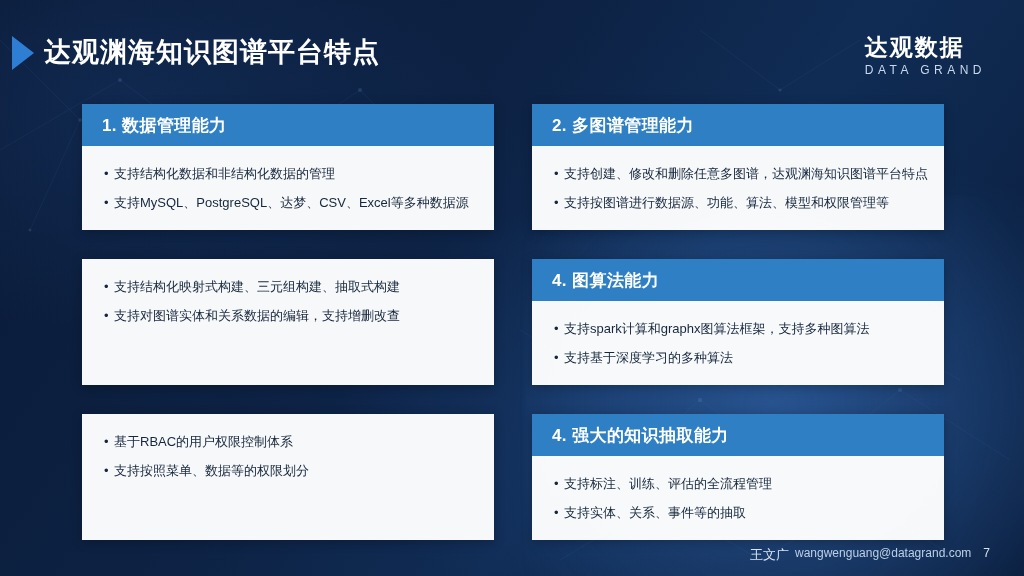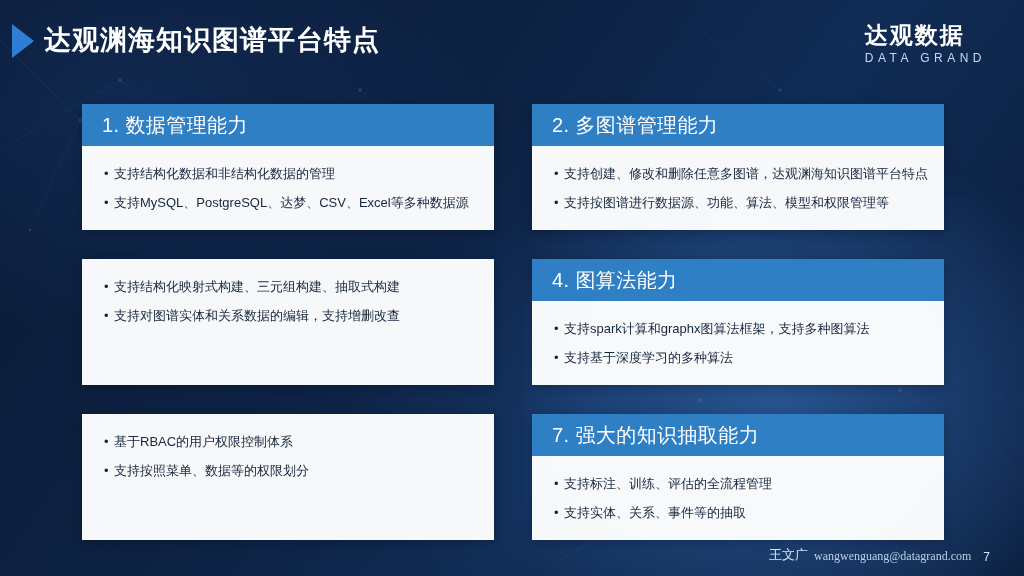--- a/index.html
+++ b/index.html
@@ -29,21 +29,21 @@
     right: -120px; bottom: -140px;
     width: 620px; height: 520px;
     background: radial-gradient(circle at 40% 40%, rgba(70,130,210,0.35), rgba(70,130,210,0) 62%);
     filter: blur(2px);
     pointer-events: none;
   }
 
   
   .header {
     position: absolute;
-    left: 0; top: 10px;
+    left: 0; top: 22px;
     width: 1024px; height: 62px; padding-left: 11px;
   }
   .title-arrow {
     position: absolute;
     left: 12px; top: 14px;
     width: 0; height: 0;
     border-top: 17px solid transparent;
     border-bottom: 17px solid transparent;
     border-left: 22px solid #2e7fd4;
   }
@@ -84,22 +84,22 @@
     background: rgba(255,255,255,0.97);
     box-shadow: 0 2px 10px rgba(0,0,0,0.25);
   }
   .card-head {
     height: 42px;
     background: #2f7fc4;
     display: flex;
     align-items: center;
     padding-left: 20px;
     color: #ffffff;
-    font-size: 20px;
-    font-weight: normal;
+    font-size: 17px;
+    font-weight: bold;
     letter-spacing: 0.4px;
   }
   .card-body {
     padding: 18px 16px 18px 22px;
     min-height: 76px;
   }
   .bullet-line {
     display: flex;
     align-items: flex-start;
     font-size: 13px;
@@ -115,26 +115,26 @@
     font-size: 13px;
     line-height: 1.5;
   }
   .bullet-text { flex: 1 1 auto; }
 
   
   .footer {
     position: absolute;
     right: 34px; bottom: 12px;
     display: flex;
-    align-items: flex-end;
+    align-items: flex-start;
     color: #bcd0e6;
     font-size: 12px;
   }
   .footer-name { font-size: 13px; color: #d6e3f2; margin-right: 6px; }
-  .footer-mail { font-size: 12px; color: #bcd0e6; margin-right: 12px; font-family: Liberation Serif, serif; }
+  .footer-mail { font-size: 12px; color: #bcd0e6; margin-right: 12px; }
   .footer-page { font-size: 12px; color: #d6e3f2; }
 </style>
 </head>
 <body>
 
 <div id="slide">
 
   <svg class="net" viewBox="0 0 1024 576" preserveAspectRatio="none">
     <g stroke="#4a86c8" stroke-width="0.6" fill="none" opacity="0.5">
       <path d="M0,150 L120,80 L240,170 L360,90 L470,200"></path>
@@ -241,21 +241,21 @@
             <span class="dot">•</span>
             <span class="bullet-text">基于RBAC的用户权限控制体系</span>
           </div>
           <div class="bullet-line">
             <span class="dot">•</span>
             <span class="bullet-text">支持按照菜单、数据等的权限划分</span>
           </div>
         </div>
       </div>
       <div class="card">
-        <div class="card-head">7. 强大的知识抽取能力</div>
+        <div class="card-head">4. 强大的知识抽取能力</div>
         <div class="card-body">
           <div class="bullet-line">
             <span class="dot">•</span>
             <span class="bullet-text">支持标注、训练、评估的全流程管理</span>
           </div>
           <div class="bullet-line">
             <span class="dot">•</span>
             <span class="bullet-text">支持实体、关系、事件等的抽取</span>
           </div>
         </div>

